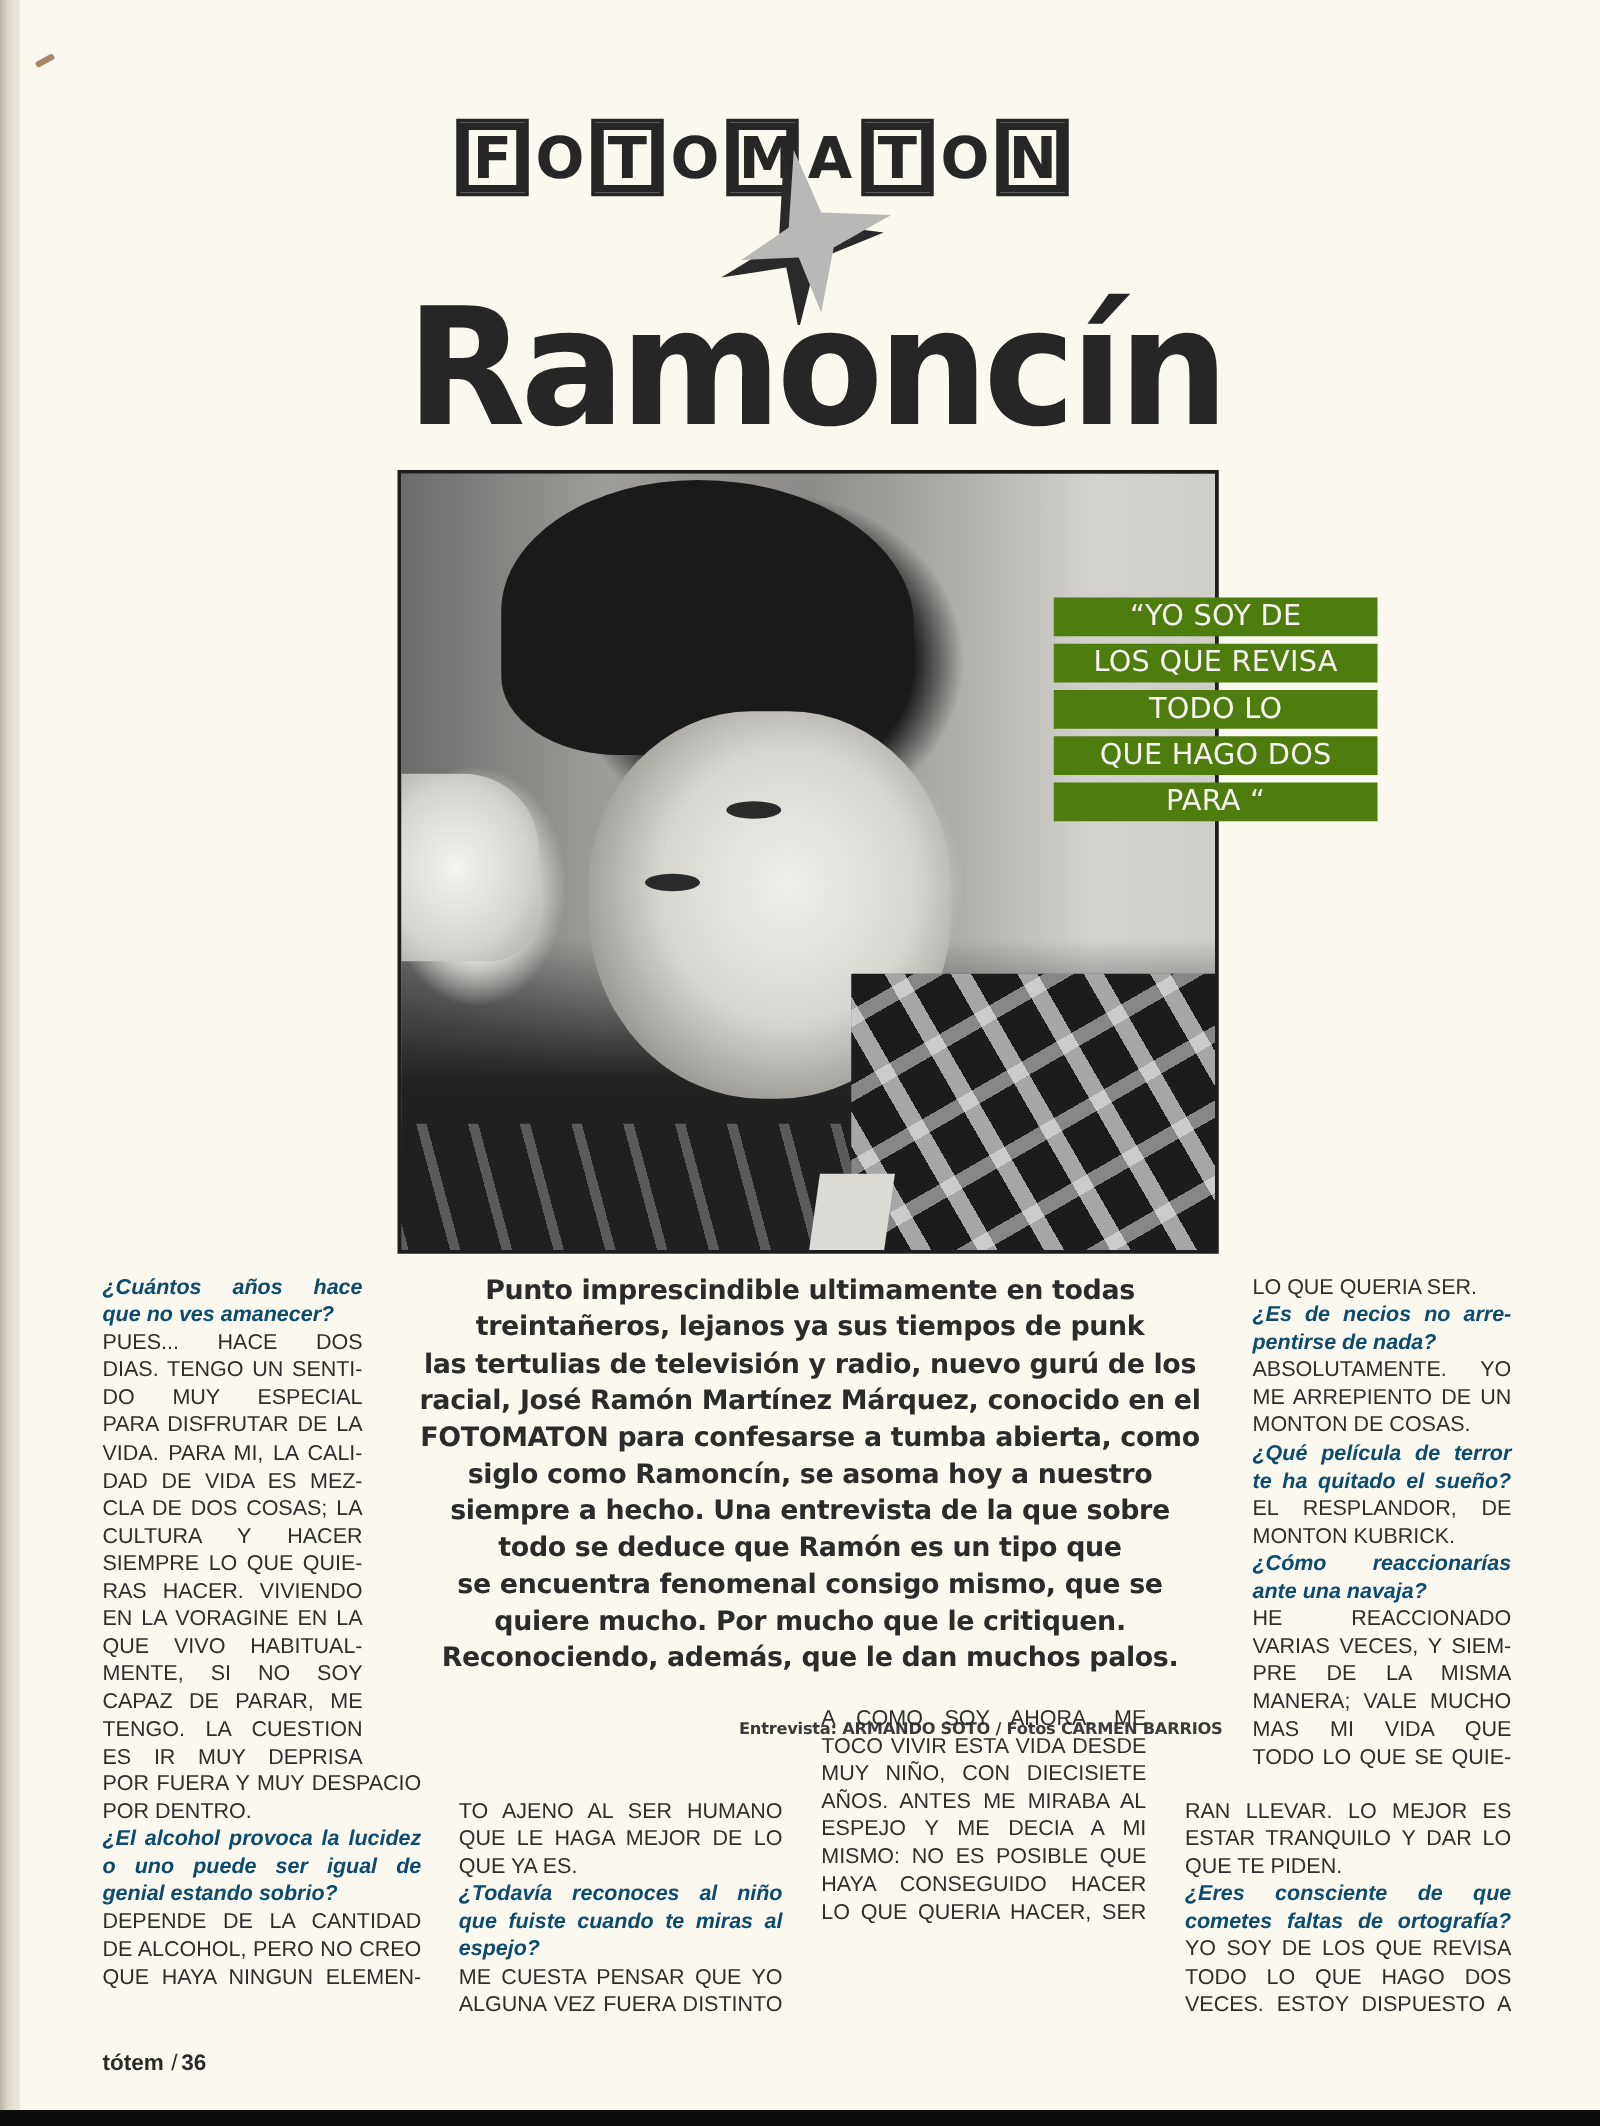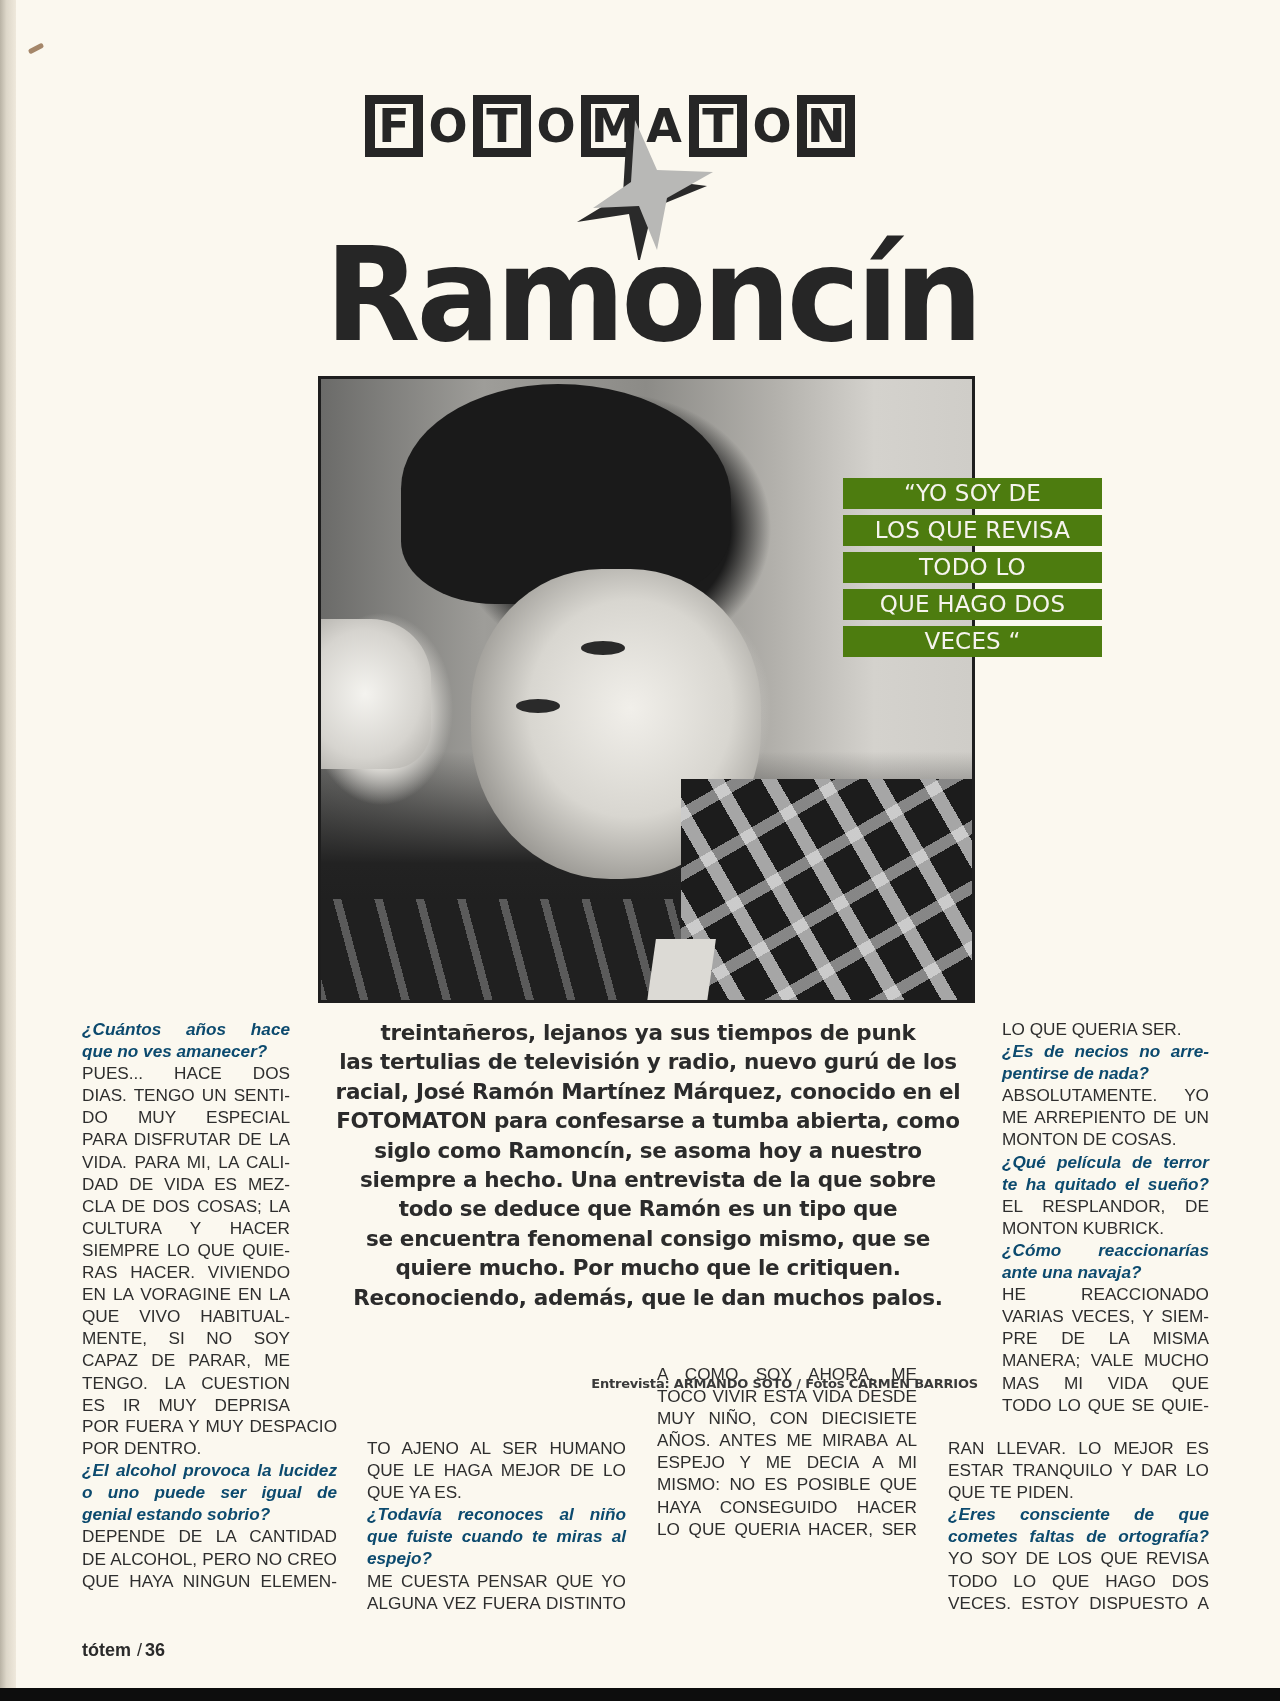--- a/index.html
+++ b/index.html
@@ -189,24 +189,25 @@
   <div class="plaid-left"></div>
   <div class="plaid"></div>
   <div class="shirt-collar"></div>
 </div>
 
 <div class="pullquote">
   <div class="qline">“YO SOY DE</div>
   <div class="qline">LOS  QUE REVISA</div>
   <div class="qline">TODO LO</div>
   <div class="qline">QUE HAGO DOS</div>
-  <div class="qline">VECES “</div>
+  <div class="qline">PARA “</div>
 </div>
 
 <div class="lede">
+  <span class="ll">Punto imprescindible ultimamente en todas</span>
   <span class="ll">treintañeros, lejanos ya sus tiempos de punk</span>
   <span class="ll">las tertulias de televisión y radio, nuevo gurú de los</span>
   <span class="ll">racial, José Ramón Martínez Márquez, conocido en el</span>
   <span class="ll">FOTOMATON para confesarse a tumba abierta, como</span>
   <span class="ll">siglo como Ramoncín, se asoma hoy a nuestro</span>
   <span class="ll">siempre a hecho. Una entrevista de la que sobre</span>
   <span class="ll">todo se deduce que Ramón es un tipo que</span>
   <span class="ll">se encuentra fenomenal consigo mismo, que se</span>
   <span class="ll">quiere mucho. Por mucho que le critiquen.</span>
   <span class="ll">Reconociendo, además, que le dan muchos palos.</span>

